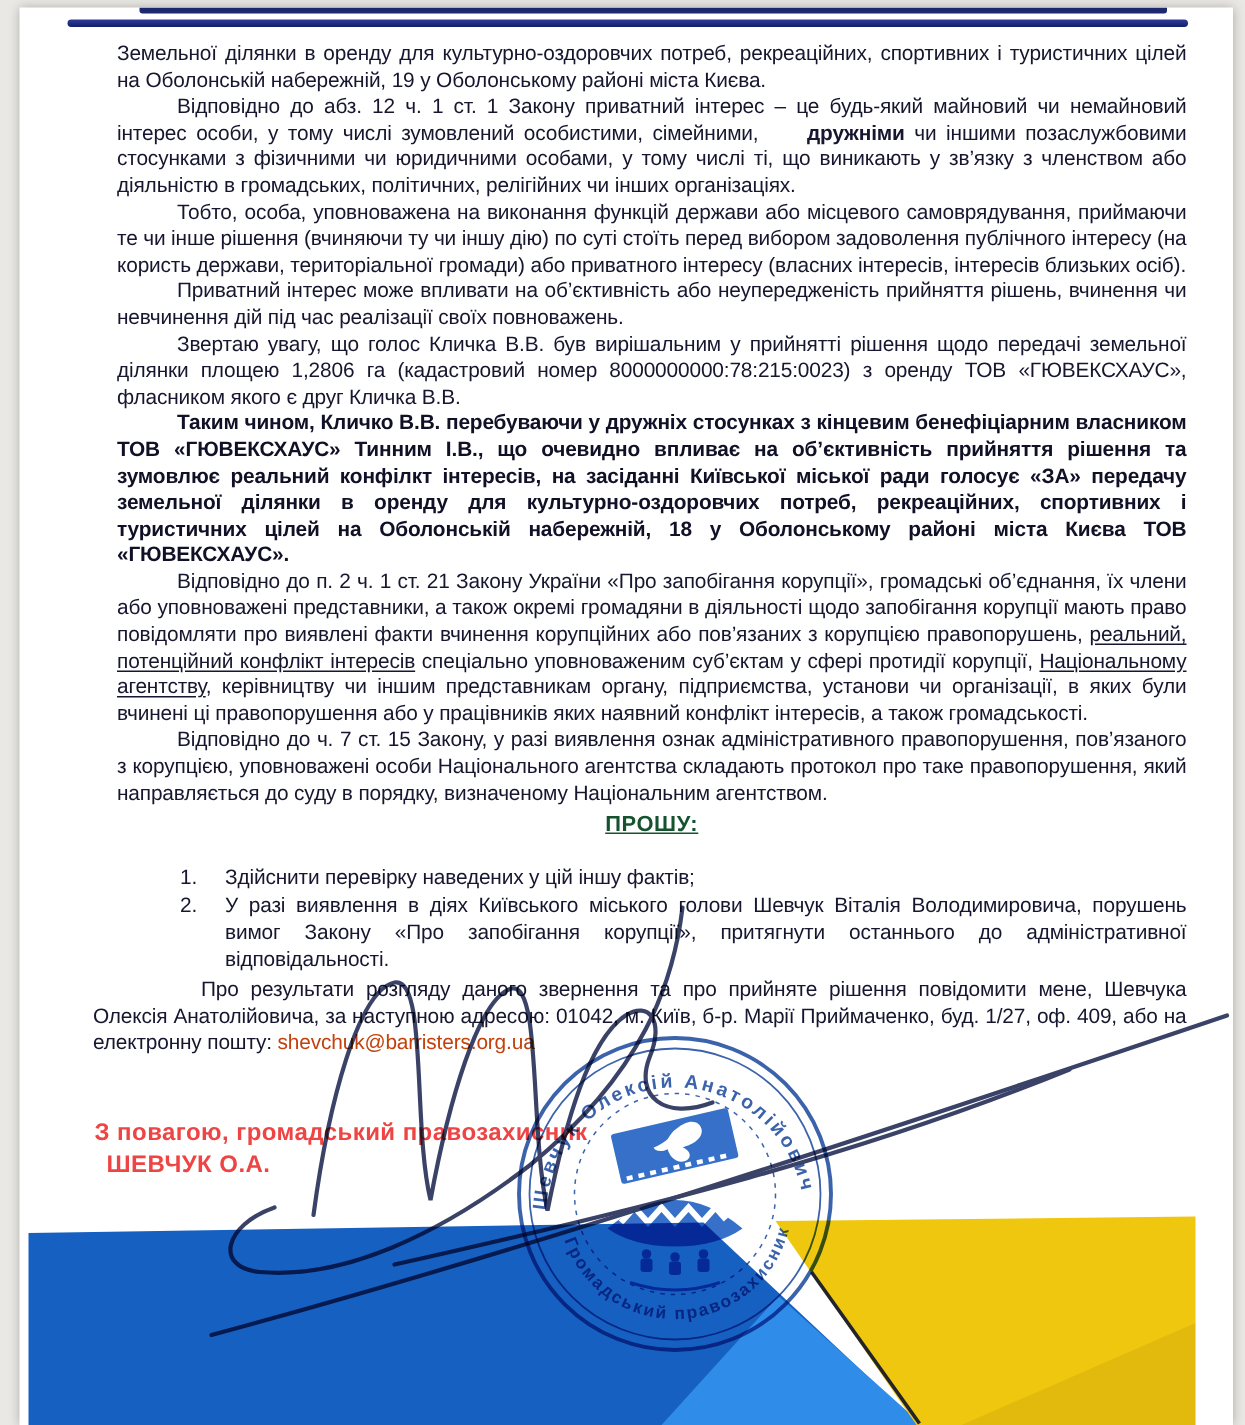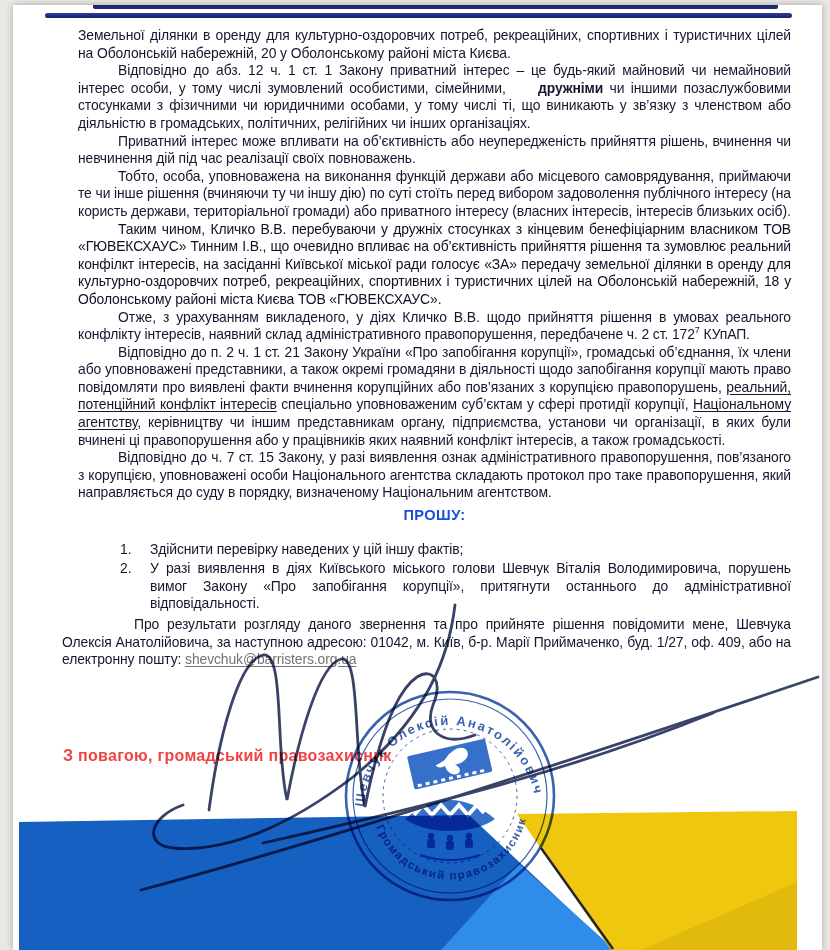--- a/index.html
+++ b/index.html
@@ -23,37 +23,37 @@
     background:linear-gradient(#2e3d9d,#141f66);
     border-radius:3px;
   }
   .content{
     position:absolute;left:65px;top:22px;width:713px;
     color:#16162f;font-size:13.9px;line-height:17.6px;
     letter-spacing:-0.1px;
   }
   .para{margin:0;text-align:justify;text-indent:40px;}
   .para.noindent{text-indent:0;}
-  .para.allbold{font-weight:normal;color:#101026;}
+  .para.allbold{font-weight:bold;color:#101026;}
   .b{font-weight:bold;margin-left:26px;}
   .u{text-decoration:underline;text-underline-offset:2px;}
   .sup{font-size:9px;vertical-align:super;line-height:0;}
   .heading{
     margin:5px 0 0 0;text-align:center;font-weight:bold;
-    font-size:14.6px;letter-spacing:.4px;color:#1d4ed8;
+    font-size:14.6px;letter-spacing:.4px;color:#14532d;text-decoration:underline;
   }
   .req-list{margin:16px 0 0 42px;}
   .req-item{display:flex;margin-bottom:2px;}
   .req-num{width:30px;flex:none;}
   .req-text{flex:1;text-align:justify;}
   .contact{
     margin:3px 0 0 -16px;width:729px;text-align:justify;text-indent:72px;
   }
   .email{
-    color:#737373;text-decoration:underline;text-underline-offset:2px;
+    color:#c2410c;text-underline-offset:2px;
     cursor:pointer;
   }
   .closing{
     position:absolute;left:50px;top:740px;
     font-weight:bold;color:#ef4444;font-size:16px;line-height:21px;
     letter-spacing:.3px;
   }
   .closing .l2{margin-left:8px;}
   .flag{position:absolute;left:0;bottom:0;width:809px;height:140px;z-index:1;}
   .stamp{
@@ -68,32 +68,32 @@
 </head>
 <body>
 
 <div class="page">
 
   <div class="top-frag"></div>
   <div class="divider"></div>
 
   <div class="content">
 
-    <p class="para noindent"><span>Земельної ділянки в оренду для культурно-оздоровчих потреб, рекреаційних, спортивних і туристичних цілей на Оболонській набережній, 20 у Оболонському районі міста Києва.</span></p>
+    <p class="para noindent"><span>Земельної ділянки в оренду для культурно-оздоровчих потреб, рекреаційних, спортивних і туристичних цілей на Оболонській набережній, 19 у Оболонському районі міста Києва.</span></p>
 
     <p class="para"><span>Відповідно до абз. 12 ч. 1 ст. 1 Закону приватний інтерес – це будь-який майновий чи немайновий інтерес особи, у тому числі зумовлений особистими, сімейними, </span><span class="b">дружніми</span><span> чи іншими позаслужбовими стосунками з фізичними чи юридичними особами, у тому числі ті, що виникають у зв’язку з членством або діяльністю в громадських, політичних, релігійних чи інших організаціях.</span></p>
 
+    <p class="para"><span>Тобто, особа, уповноважена на виконання функцій держави або місцевого самоврядування, приймаючи те чи інше рішення (вчиняючи ту чи іншу дію) по суті стоїть перед вибором задоволення публічного інтересу (на користь держави, територіальної громади) або приватного інтересу (власних інтересів, інтересів близьких осіб).</span></p>
+
     <p class="para"><span>Приватний інтерес може впливати на об’єктивність або неупередженість прийняття рішень, вчинення чи невчинення дій під час реалізації своїх повноважень.</span></p>
 
-    <p class="para"><span>Тобто, особа, уповноважена на виконання функцій держави або місцевого самоврядування, приймаючи те чи інше рішення (вчиняючи ту чи іншу дію) по суті стоїть перед вибором задоволення публічного інтересу (на користь держави, територіальної громади) або приватного інтересу (власних інтересів, інтересів близьких осіб).</span></p>
-
+    <p class="para"><span>Звертаю увагу, що голос Кличка В.В. був вирішальним у прийнятті рішення щодо передачі земельної ділянки площею 1,2806 га (кадастровий номер 8000000000:78:215:0023) з оренду ТОВ «ГЮВЕКСХАУС», фласником якого є друг Кличка В.В.</span></p>
 
     <p class="para allbold"><span>Таким чином, Кличко В.В. перебуваючи у дружніх стосунках з кінцевим бенефіціарним власником ТОВ «ГЮВЕКСХАУС» Тинним І.В., що очевидно впливає на об’єктивність прийняття рішення та зумовлює реальний конфілкт інтересів, на засіданні Київської міської ради голосує «ЗА» передачу земельної ділянки в оренду для культурно-оздоровчих потреб, рекреаційних, спортивних і туристичних цілей на Оболонській набережній, 18 у Оболонському районі міста Києва ТОВ «ГЮВЕКСХАУС».</span></p>
 
-    <p class="para"><span>Отже, з урахуванням викладеного, у діях Кличко В.В. щодо прийняття рішення в умовах реального конфлікту інтересів, наявний склад адміністративного правопорушення, передбачене ч. 2 ст. 172</span><sup class="sup">7</sup><span> КУпАП.</span></p>
 
     <p class="para"><span>Відповідно до п. 2 ч. 1 ст. 21 Закону України «Про запобігання корупції», громадські об’єднання, їх члени або уповноважені представники, а також окремі громадяни в діяльності щодо запобігання корупції мають право повідомляти про виявлені факти вчинення корупційних або пов’язаних з корупцією правопорушень, </span><span class="u">реальний, потенційний конфлікт інтересів</span><span> спеціально уповноваженим суб’єктам у сфері протидії корупції, </span><span class="u">Національному агентству</span><span>, керівництву чи іншим представникам органу, підприємства, установи чи організації, в яких були вчинені ці правопорушення або у працівників яких наявний конфлікт інтересів, а також громадськості.</span></p>
 
     <p class="para"><span>Відповідно до ч. 7 ст. 15 Закону, у разі виявлення ознак адміністративного правопорушення, пов’язаного з корупцією, уповноважені особи Національного агентства складають протокол про таке правопорушення, який направляється до суду в порядку, визначеному Національним агентством.</span></p>
 
 
     <div class="heading">ПРОШУ:</div>
 
     <div class="req-list">
       <div class="req-item">
@@ -105,20 +105,21 @@
         <span class="req-text">У разі виявлення в діях Київського міського голови Шевчук Віталія Володимировича, порушень вимог Закону «Про запобігання корупції», притягнути останнього до адміністративної відповідальності.</span>
       </div>
     </div>
 
     <p class="para contact"><span>Про результати розгляду даного звернення та про прийняте рішення повідомити мене, Шевчука Олексія Анатолійовича, за наступною адресою: 01042, м. Київ, б-р. Марії Приймаченко, буд. 1/27, оф. 409, або на електронну пошту: </span><a class="email">shevchuk@barristers.org.ua</a></p>
 
   </div>
 
   <div class="closing">
     <div class="l1">З повагою, громадський правозахисник</div>
+    <div class="l2">ШЕВЧУК О.А.</div>
   </div>
 
   <svg class="flag" viewBox="0 0 809 140">
     <polygon points="6,12 456,5 600,140 6,140" fill="#1660c2"></polygon>
     <polygon points="506,54 602,140 428,140" fill="#2f8ce8"></polygon>
     <polygon points="504,4 784,1 784,140 598,140" fill="#efc70f"></polygon>
     <polygon points="628,140 784,72 784,140" fill="rgba(110,80,0,0.10)"></polygon>
     <line x1="528" y1="38" x2="600" y2="139" stroke="#23232c" stroke-width="2.4"></line>
   </svg>
 

